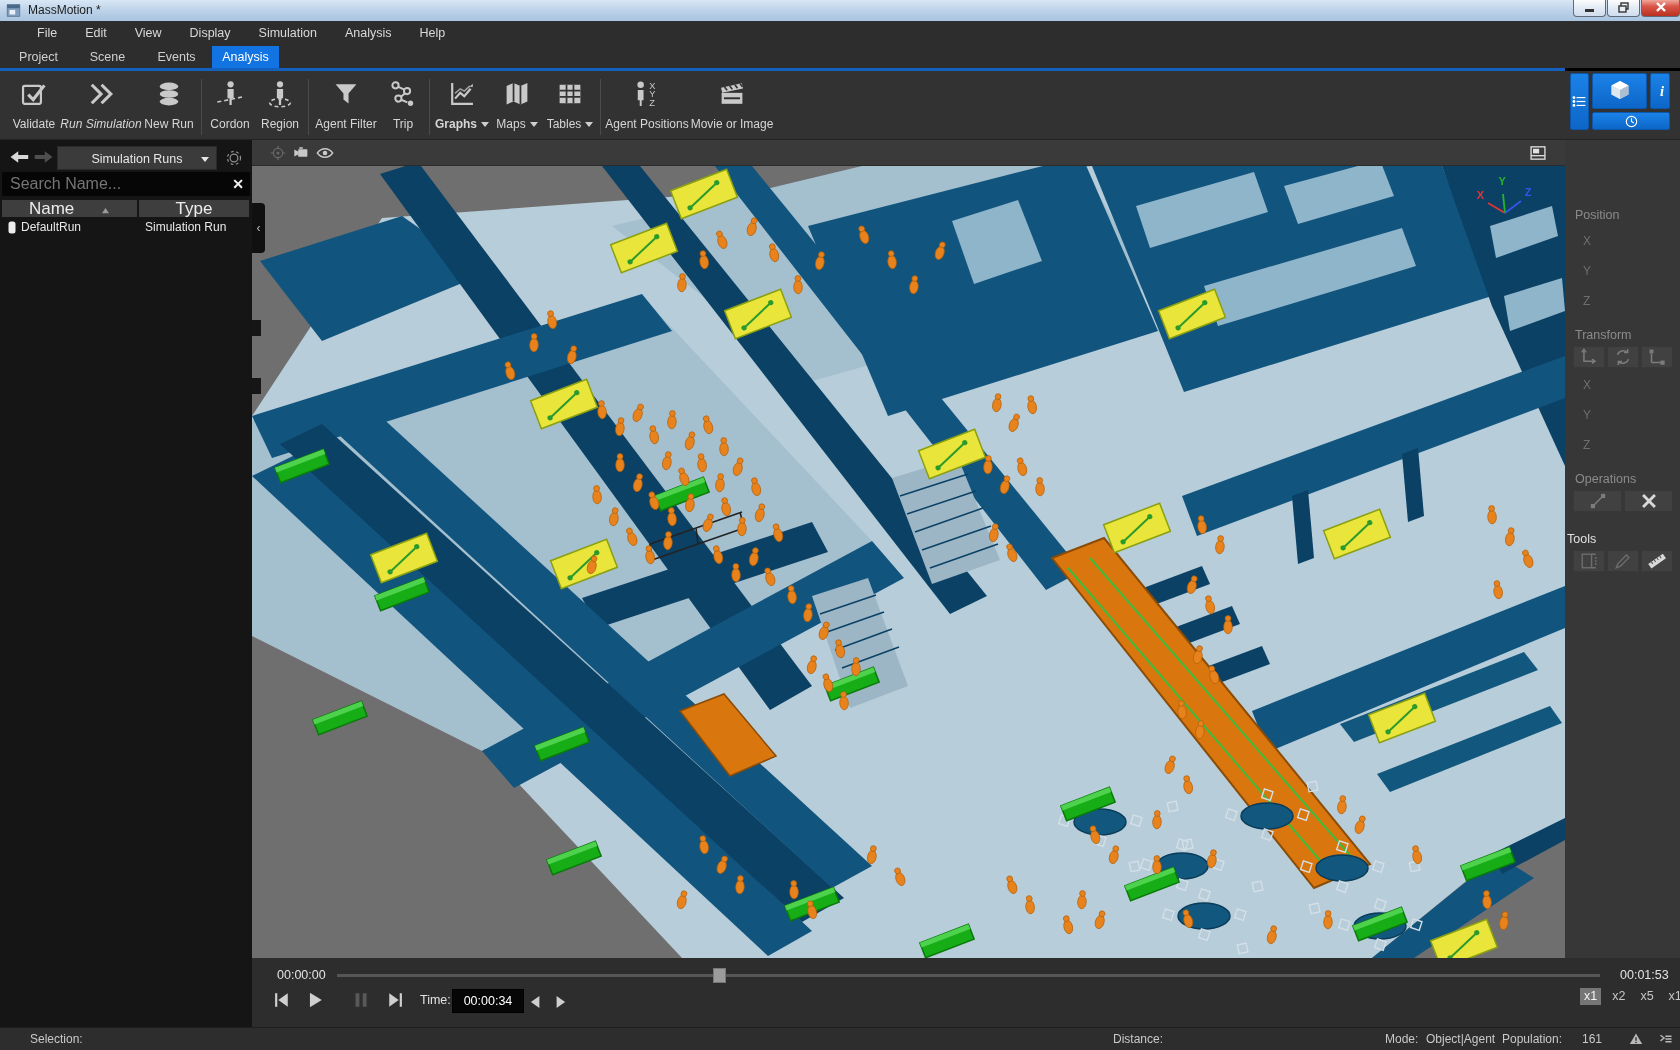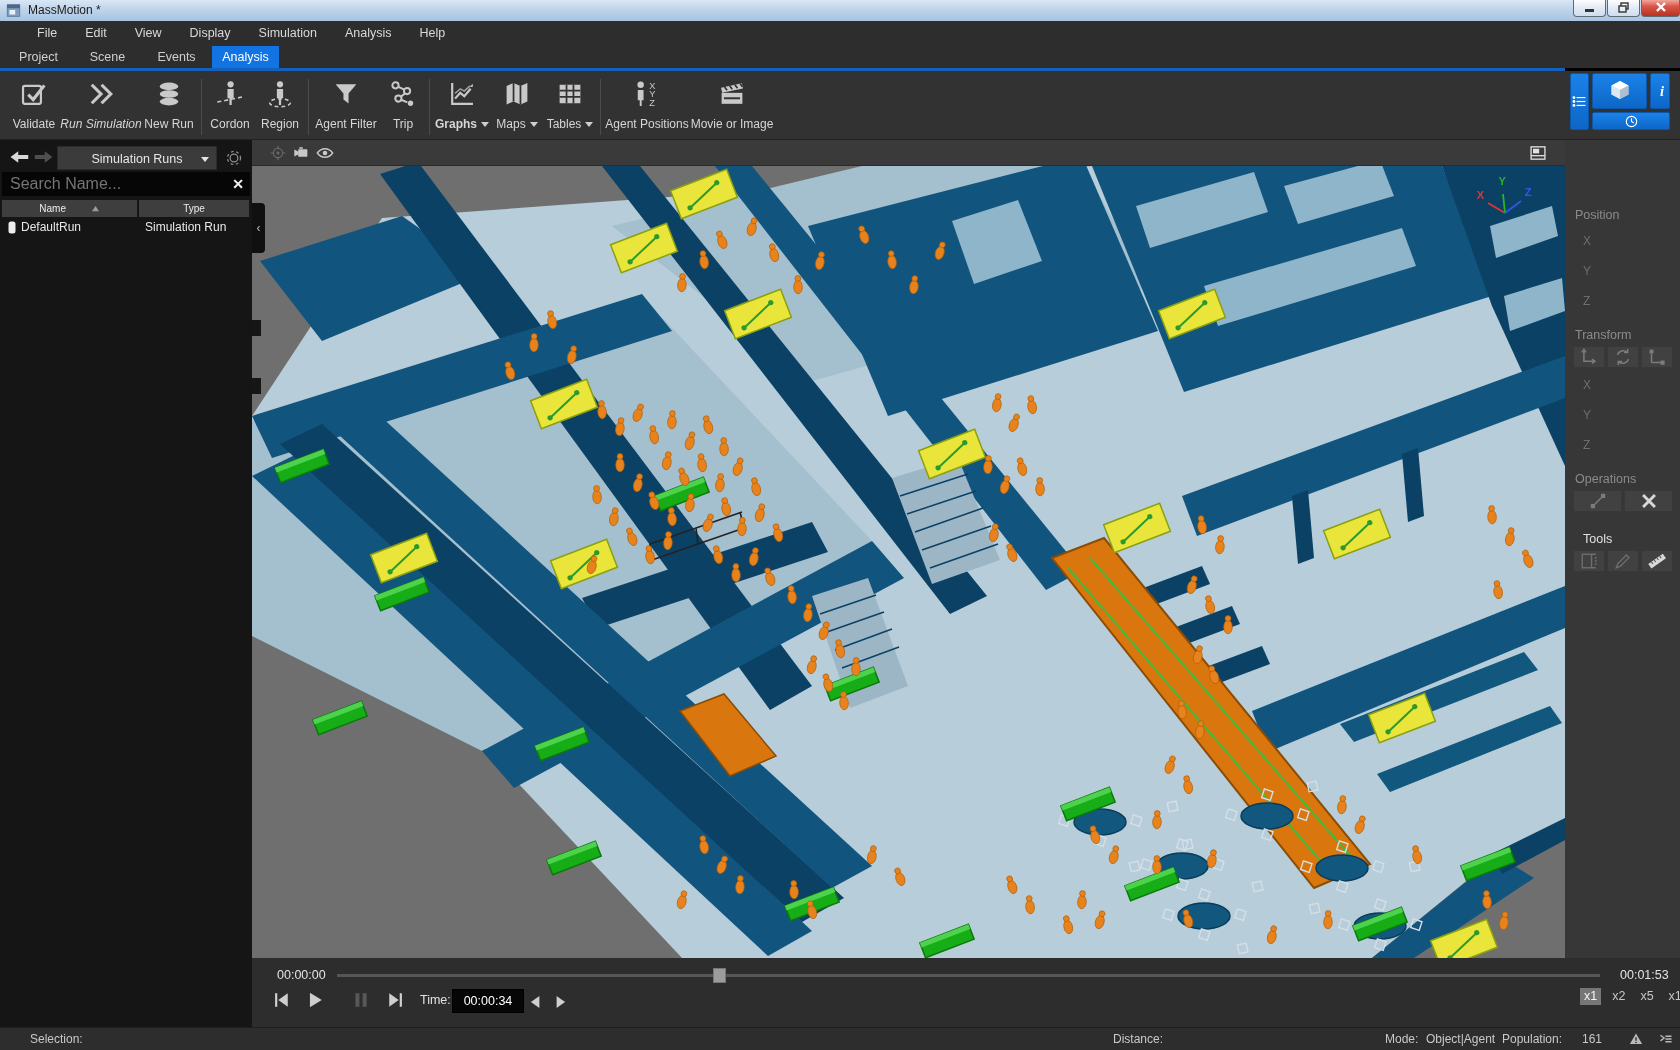--- a/index.html
+++ b/index.html
@@ -33,21 +33,21 @@
   .bluebtn{background:linear-gradient(#1b82e8,#0d66c8);border:1px solid #0a57ab;box-sizing:border-box;border-radius:2px;}
   .bluebtn svg{display:block;margin:auto;}
   
   #leftpanel{left:0;top:140px;width:252px;height:887px;background:#151515;}
   #nav-dd{left:57px;top:6px;width:160px;height:24px;background:#3b3b3b;border:1px solid #2a2a2a;color:#e6e6e6;
      font-size:12.5px;text-align:center;line-height:24px;box-sizing:border-box;}
   #nav-dd .caret{position:absolute;right:7px;top:10px;border-top-color:#e6e6e6;}
   #searchbox{left:2px;top:32px;width:248px;height:24px;background:#060606;display:flex;align-items:center;box-sizing:border-box;padding:0 6px;}
   #searchbox input{flex:1;background:transparent;border:none;outline:none;color:#9a9a9a;font-size:16px;font-family:"Liberation Sans",sans-serif;}
   #search-clear{color:#f2f2f2;font-size:14px;font-weight:bold;}
-  .hdr-cell{top:60px;height:17px;background:#3e3e3e;color:#ececec;font-size:10px;text-align:center;line-height:17px;}
+  .hdr-cell{top:60px;height:17px;background:#3e3e3e;color:#ececec;font-size:17px;text-align:center;line-height:17px;}
   #runrow{left:0;top:78px;width:252px;height:18px;color:#e8e8e8;font-size:12px;line-height:18px;}
   
   #viewport{left:252px;top:140px;width:1313px;height:818px;background:#3a3a3a;}
   #vp-topbar{left:0;top:0;width:1313px;height:26px;background:#3a3a3a;border-bottom:1px solid #2b2b2b;box-sizing:border-box;}
   #vp-topbar svg{width:20px;height:20px;}
   #scene{left:0;top:26px;width:1313px;height:792px;}
   #collapse-tab{left:0;top:63px;width:13px;height:50px;background:#101010;color:#bbb;font-size:12px;
      text-align:center;line-height:50px;border-radius:0 4px 4px 0;}
   .notch{left:0;width:9px;height:16px;background:#161616;}
   
@@ -1081,21 +1081,21 @@
           <rect x="4.5" y="16.5" width="5" height="5" fill="#7c7c7c"></rect>
           <rect x="16.5" y="4.5" width="5" height="5" fill="#7c7c7c"></rect>
         </svg>
       </span>
       <span class="insp-btn" style="width: 49px; height: 22px;">
         <svg viewBox="0 0 26 26">
           <path d="M6 6l14 14M20 6L6 20" stroke="#d8d8d8" stroke-width="3.4"></path>
         </svg>
       </span>
     </div>
-  <div class="abs insp-label enabled" style="left:18px;top:392px;">Tools</div>
+  <div class="abs insp-label enabled" style="left:2px;top:392px;">Tools</div>
   <div id="tool-buttons" class="abs" style="left: 8px; top: 410px; display: flex; gap: 2px;">
       <span class="insp-btn" style="width: 32px; height: 22px;">
         <svg viewBox="0 0 26 26">
           <g stroke="#6e6e6e" stroke-width="1.6" fill="none">
             <rect x="5" y="5" width="11" height="16"></rect>
             <path d="M16 5h5M16 21h5"></path>
           </g>
           <circle cx="21" cy="9.5" r="1.1" fill="#6e6e6e"></circle>
           <circle cx="21" cy="13" r="1.1" fill="#6e6e6e"></circle>
           <circle cx="21" cy="16.5" r="1.1" fill="#6e6e6e"></circle>

